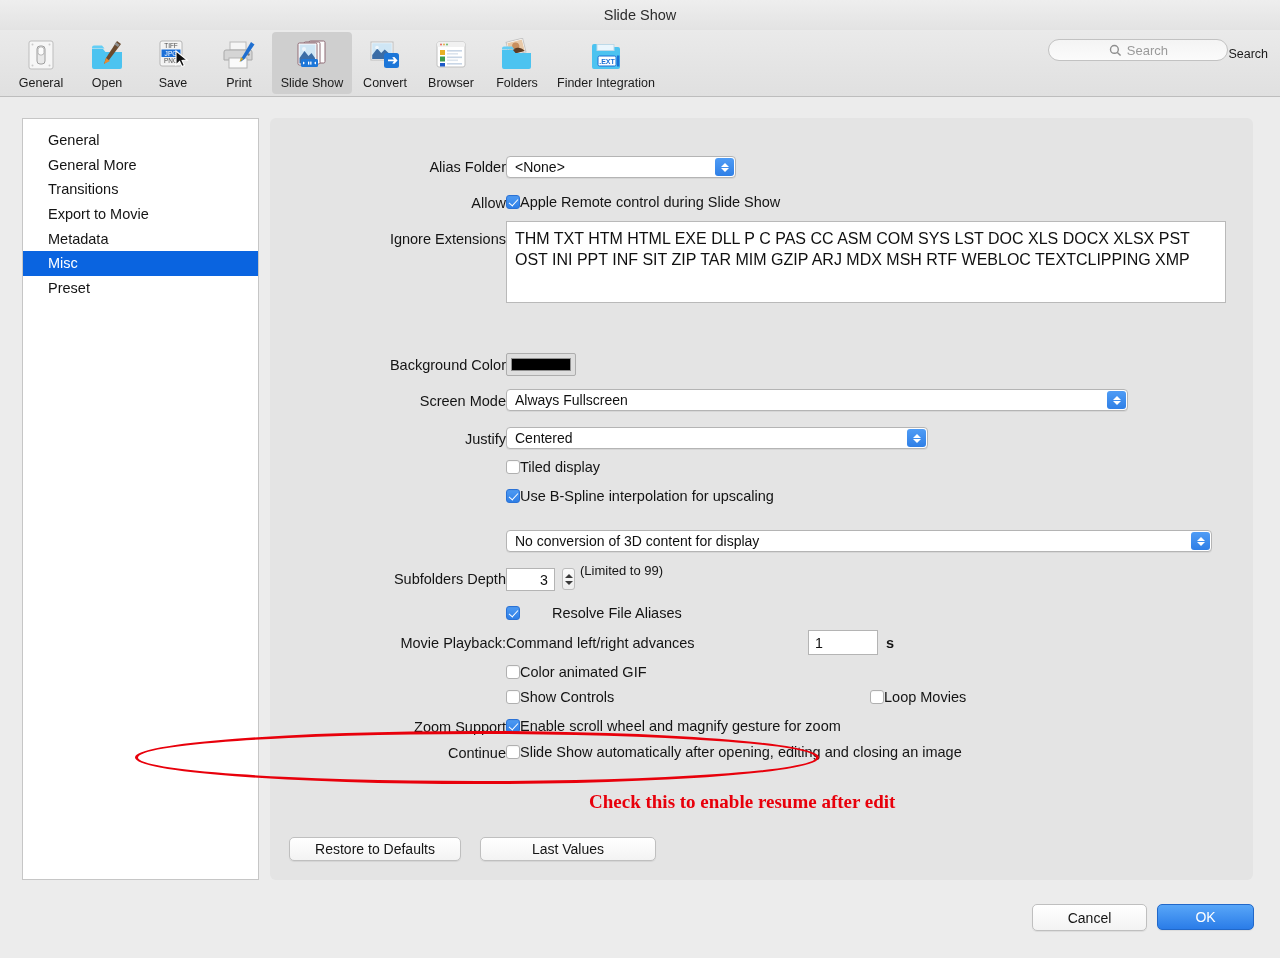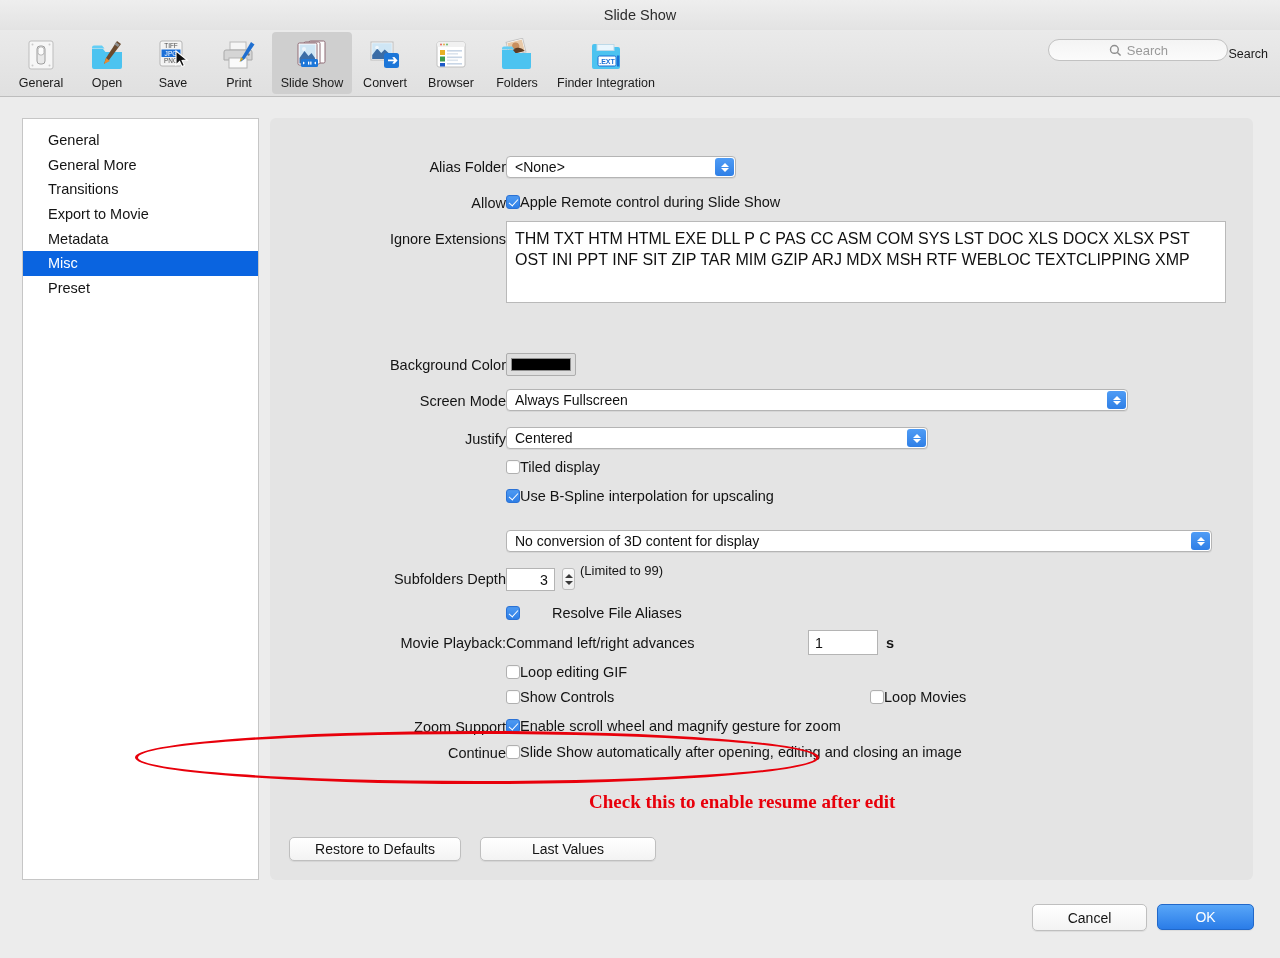--- a/index.html
+++ b/index.html
@@ -458,21 +458,21 @@
     <div class="row" style="left:236px; top:517px;">
       <span class="lbl">Command left/right advances</span>
     </div>
     <div class="numfield" style="position:absolute; left:538px; top:512px; width:70px; height:25px;">1</div>
     <div class="row" style="left:616px; top:517px;">
       <span class="lbl" style="font-weight:bold;">s</span>
     </div>
 
     <div class="row" style="left:236px; top:546px;">
       <span class="cb"></span>
-      <span class="cbtext">Loop editing GIF</span>
+      <span class="cbtext">Color animated GIF</span>
     </div>
 
     <div class="row" style="left:236px; top:571px;">
       <span class="cb"></span>
       <span class="cbtext">Show Controls</span>
     </div>
     <div class="row" style="left:600px; top:571px;">
       <span class="cb"></span>
       <span class="cbtext">Loop Movies</span>
     </div>

